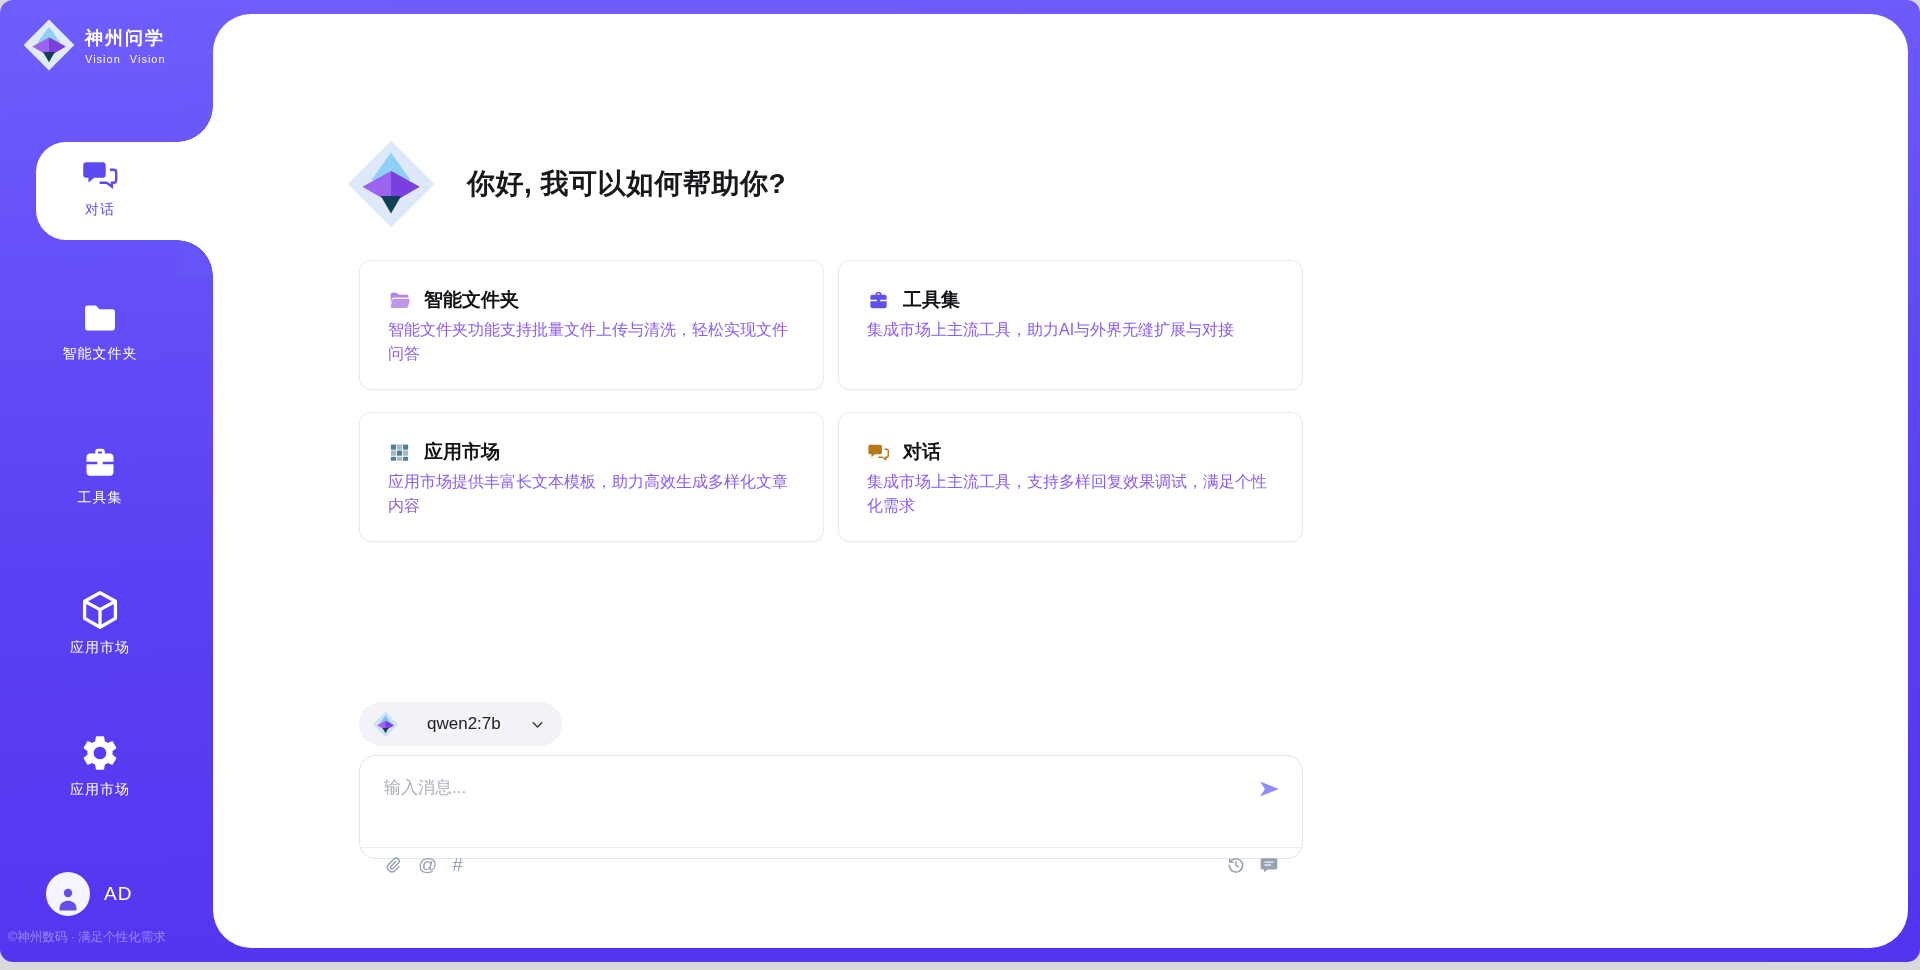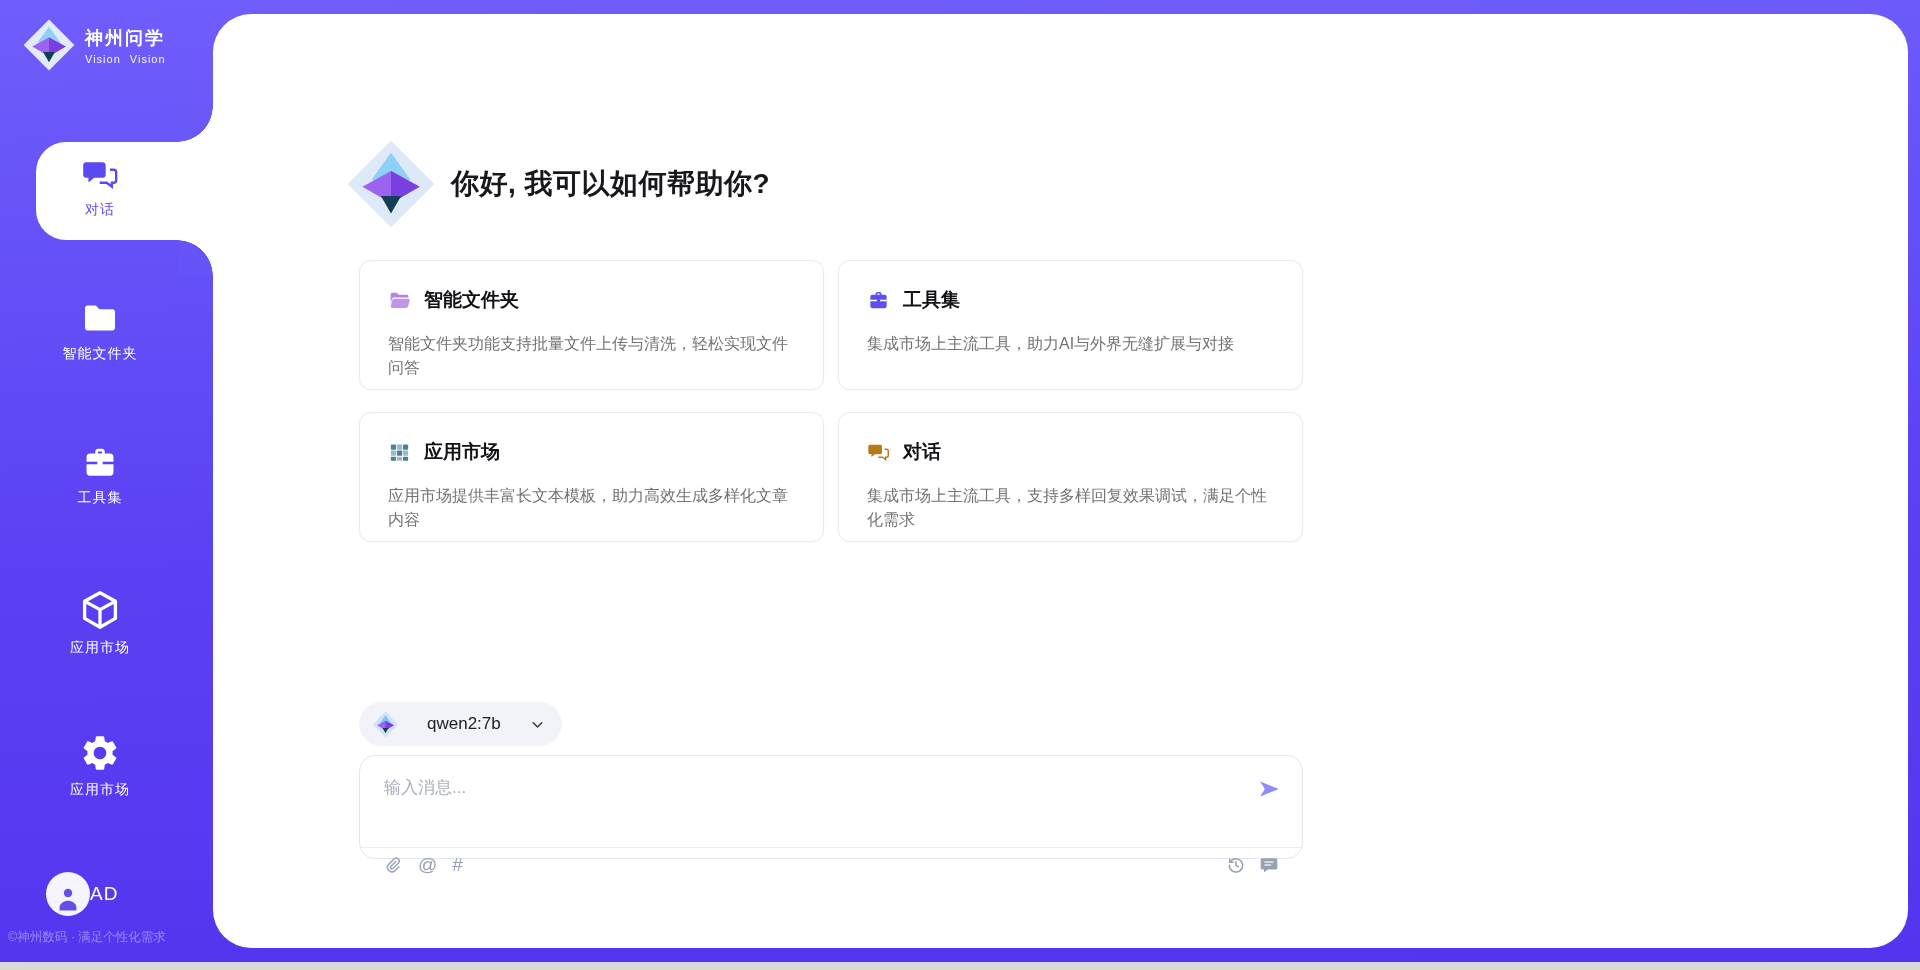--- a/index.html
+++ b/index.html
@@ -7,20 +7,21 @@
   body {
     font-family: "Liberation Sans", "DejaVu Sans", sans-serif;
     background:#d8d8dd;
     position:relative;
     overflow:hidden;
   }
   
   .canvas {
     position:absolute; left:0; top:0; right:0; bottom:8px;
     background:linear-gradient(178deg,#6f5efc 0%,#5a41f3 55%,#5434ef 100%);
+    border-radius:13px;
   }
   
   .panel {
     position:absolute; left:213px; top:14px; right:12px; bottom:14px;
     background:#ffffff; border-radius:38px;
   }
   
   .sidebar { position:absolute; left:0; top:0; width:213px; height:100%; }
   .brand { position:absolute; left:22px; top:18px; display:flex; align-items:center; gap:9px; }
   .brand .logo { width:54px; height:54px; }
@@ -48,53 +49,53 @@
 
   #nav-chat   { top:156px; }
   #nav-folder { top:298px; }
   #nav-tools  { top:444px; }
   #nav-market { top:588px; }
   #nav-settings { top:732px; }
 
   .nicon svg { display:block; margin:0 auto; }
   .slot-on-purple { fill:#5a43f2; }
 
-  .user-row { position:absolute; left:46px; top:872px; display:flex; align-items:center; cursor:pointer; }
+  .user-row { position:absolute; left:46px; top:872px; display:flex; align-items:center; gap:14px; cursor:pointer; }
   .avatar {
     width:44px; height:44px; border-radius:50%; background:#f6f4ff;
     display:flex; align-items:center; justify-content:center; overflow:hidden;
   }
   .avatar svg { width:28px; height:28px; color:#6450e8; margin-top:6px; }
   .user-name { color:#fff; font-size:19px; letter-spacing:1px; }
 
   .copyright {
     position:absolute; left:8px; top:929px; width:155px; text-align:center;
     color:rgba(255,255,255,.38); font-size:12.5px; white-space:nowrap;
   }
 
   
   .content { position:absolute; left:359px; top:0; width:944px; height:100%; }
 
   .greeting { position:absolute; left:-14px; top:138px; display:flex; align-items:center; gap:14px; }
   .greeting .glogo { width:92px; height:92px; }
-  .greeting h1 { font-size:28px; font-weight:700; color:#17171c; letter-spacing:.5px; }
+  .greeting h1 { font-size:28px; font-weight:700; color:#17171c; letter-spacing:.5px;margin-left:16px; }
 
   .cards {
     position:absolute; left:0; top:260px; width:944px;
     display:grid; grid-template-columns:1fr 1fr; gap:22px 14px;
   }
   .card {
     background:#fff; border:1px solid #e9eaf2; border-radius:12px;
     padding:26px 28px; height:130px; cursor:pointer;
     box-shadow:0 1px 3px rgba(20,20,40,.03);
   }
   .card-head { display:flex; align-items:center; gap:13px; }
   .cicon { width:23px; height:23px; flex:0 0 auto; }
   .card-title { font-size:19px; font-weight:700; color:#111116; }
-  .card-desc { margin-top:19px; font-size:16px; line-height:1.5; color:#737373; }
+  .card-desc { margin-top:5px; font-size:16px; line-height:1.5; color:#8b5cf6; }
   .card0 .cicon { color:#b583e6; }
   .card1 .cicon { color:#5f50ee; }
   .card2 .cicon { color:#4b8199; }
   .card3 .cicon { color:#b57b1a; }
   .card1 .slot-on-card { fill:#ffffff; }
 
   .model-pill {
     position:absolute; left:0; top:702px; height:44px;
     display:inline-flex; align-items:center; gap:28px;
     padding:0 16px 0 13px; border-radius:22px; background:#f2f3f9; cursor:pointer;

